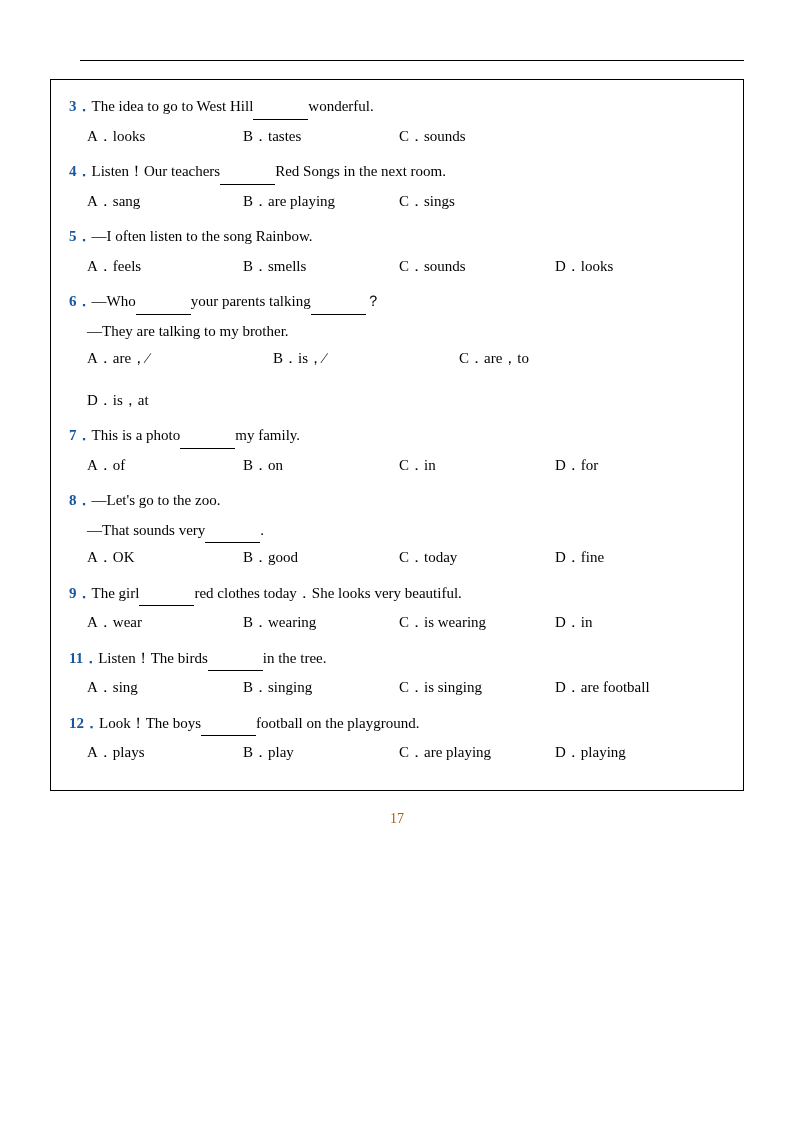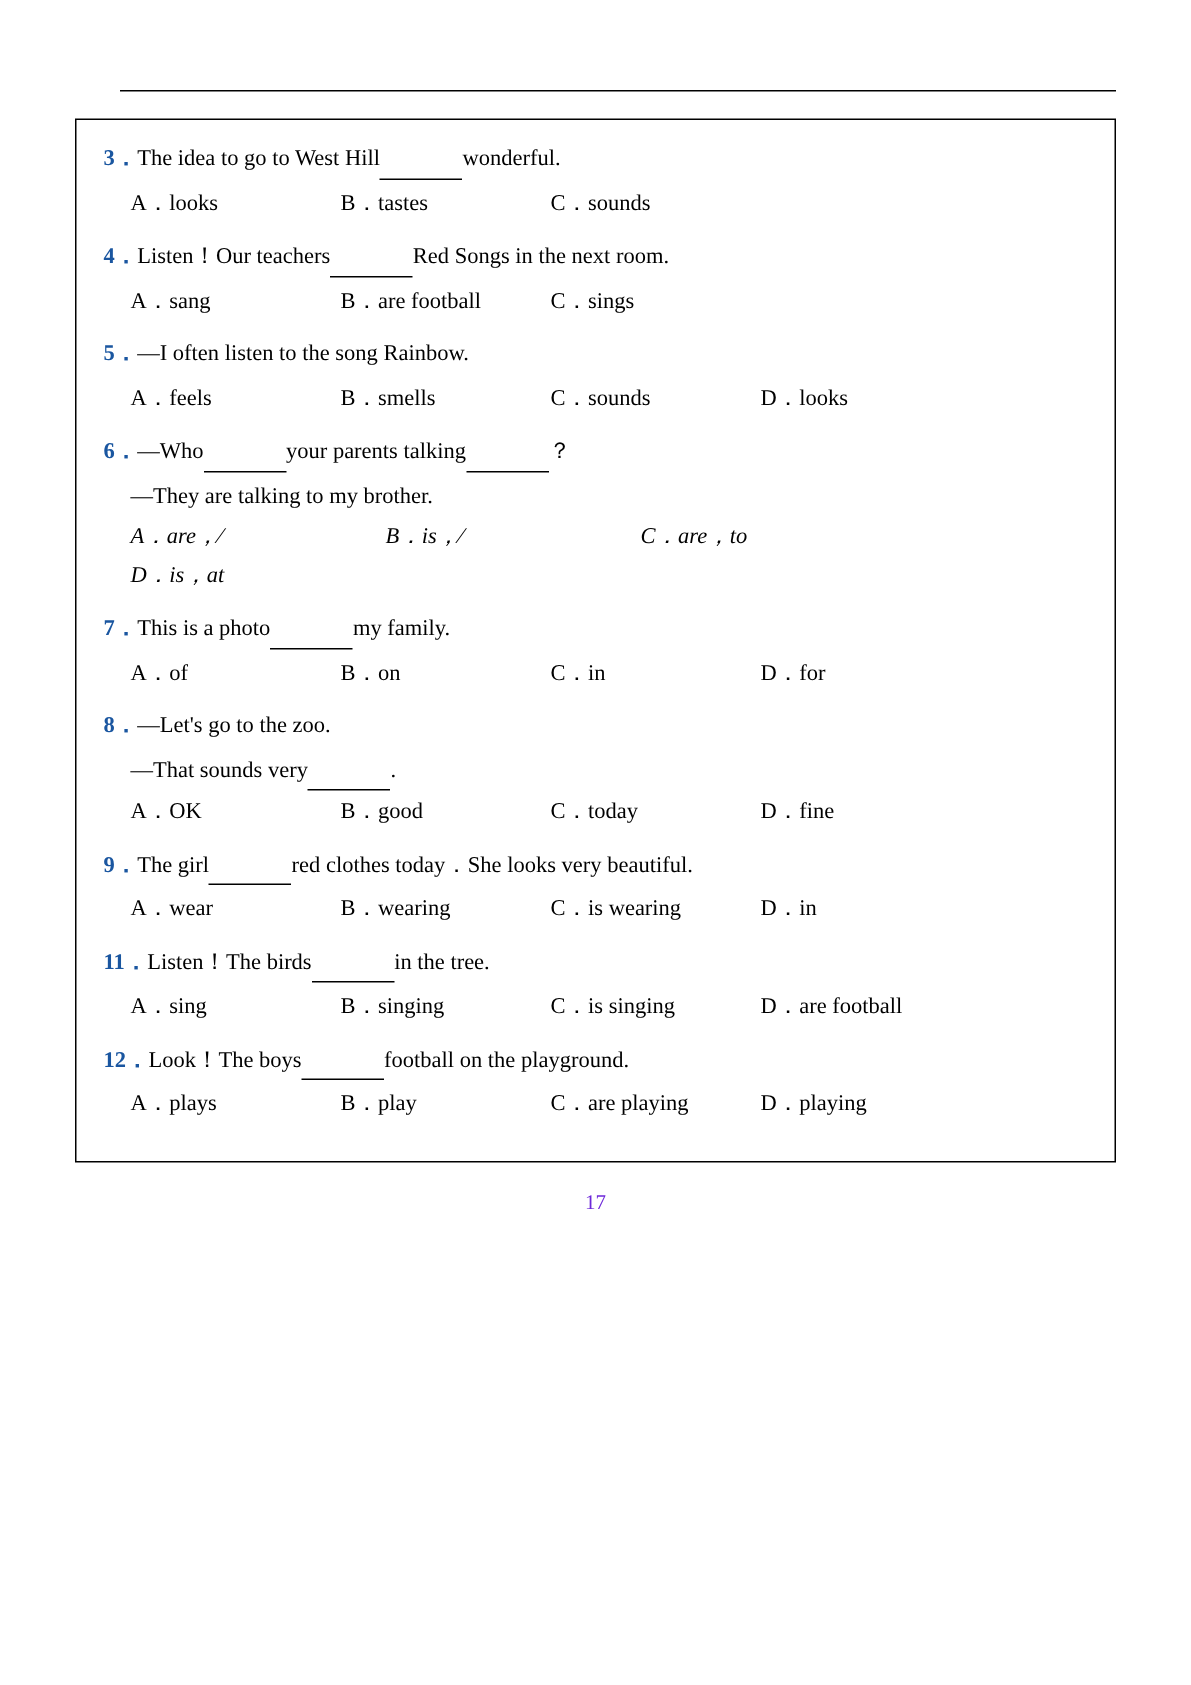--- a/index.html
+++ b/index.html
@@ -38,53 +38,52 @@
     .question-line {
       margin-bottom: 4px;
       line-height: 1.7;
     }
     .answer-line {
       margin-bottom: 6px;
       margin-left: 18px;
       line-height: 1.7;
       display: flex;
       flex-wrap: wrap;
-      gap: 0px;
+      gap: 16px;
     }
     .option {
       display: inline-block;
       min-width: 130px;
       margin-right: 10px;
     }
     .option-wide {
       display: inline-block;
       min-width: 160px;
       margin-right: 10px;
-      font-style: italic;
     }
     .blank {
       display: inline-block;
       min-width: 55px;
       border-bottom: 1px solid #000;
       vertical-align: bottom;
     }
     .blue-q {
       color: #1a56a0;
       font-weight: bold;
     }
     .sub-line {
       margin-left: 18px;
       margin-bottom: 2px;
       line-height: 1.7;
     }
     .page-number {
       text-align: center;
       margin-top: 20px;
       font-size: 14px;
-      color: #6d28d9;
+      color: #a16207;
     }
   </style>
 </head>
 <body>
 
 <div class="page">
   <div class="top-line"></div>
   <div class="outer-box">
 
     <div class="question-block">
@@ -97,21 +96,21 @@
         <span class="option">C．sounds</span>
       </div>
     </div>
 
     <div class="question-block">
       <div class="question-line">
         <span class="blue-q">4．</span>Listen！Our teachers<span class="blank"></span>Red Songs in the next room.
       </div>
       <div class="answer-line">
         <span class="option">A．sang</span>
-        <span class="option">B．are football</span>
+        <span class="option">B．are playing</span>
         <span class="option">C．sings</span>
       </div>
     </div>
 
     <div class="question-block">
       <div class="question-line">
         <span class="blue-q">5．</span>—I often listen to the song Rainbow.
       </div>
       <div class="answer-line">
         <span class="option">A．feels</span>

